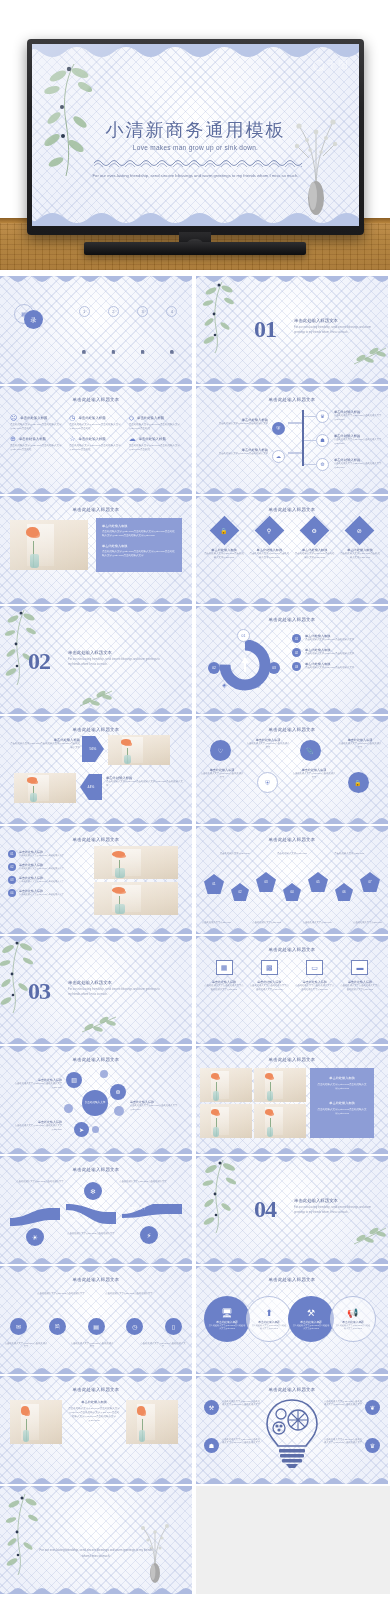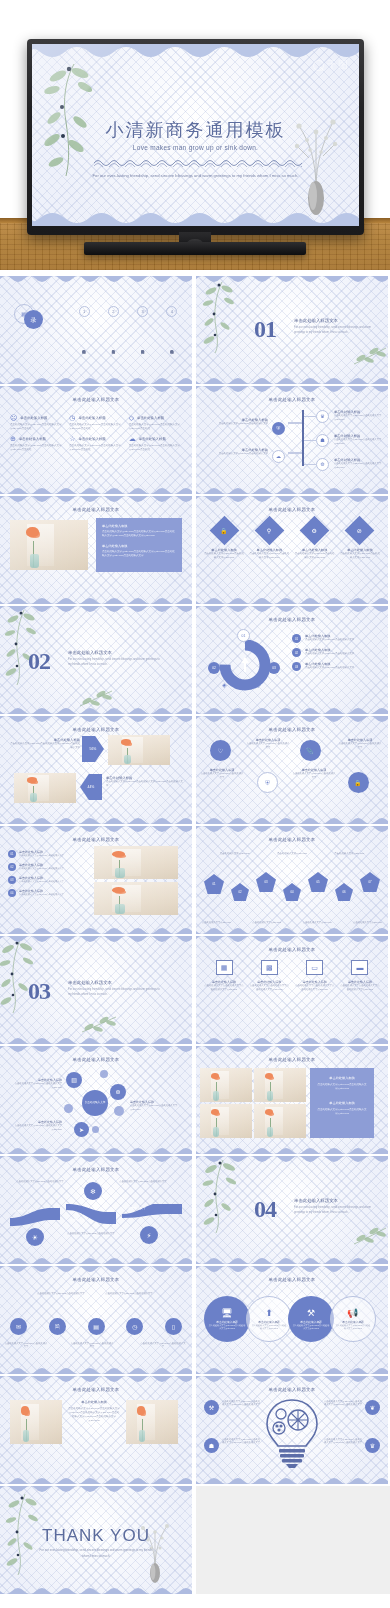--- a/index.html
+++ b/index.html
@@ -1235,20 +1235,19 @@
               <circle cx="33" cy="8" r="2"></circle>
               <circle cx="21" cy="14" r="1.8"></circle>
               <circle cx="14" cy="22" r="1.6"></circle>
               <circle cx="28" cy="20" r="1.6"></circle>
               <circle cx="17" cy="30" r="1.5"></circle>
               <circle cx="26" cy="30" r="1.5"></circle>
             </g>
           <ellipse cx="21" cy="55" rx="5" ry="10" fill="#a8a8a8"></ellipse>
             <ellipse cx="19" cy="54" rx="2.4" ry="8" fill="#c2c2c2"></ellipse>
         </svg>
-        <div id="ty-title">THANK YOU</div>
         <div id="ty-sub">For our ever-lasting friendship, send sincere blessings and warm greetings to my friends whom I miss so much.</div>
       </div>
     </div>
     <div id="blank-fill"></div>
   </div>
 
 </div>
 
 </body></html>

